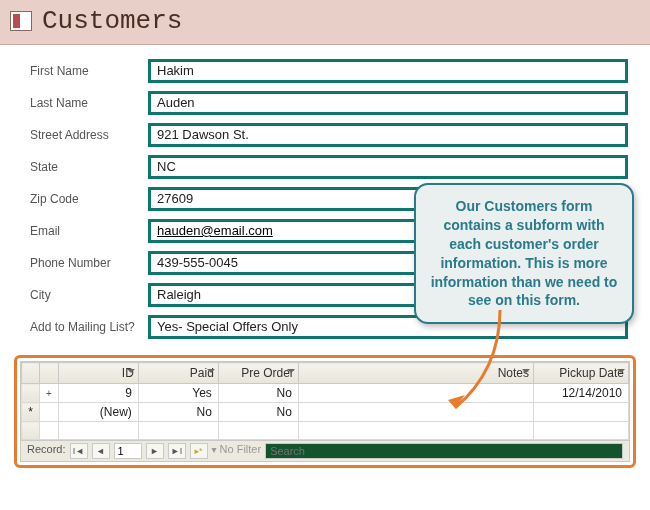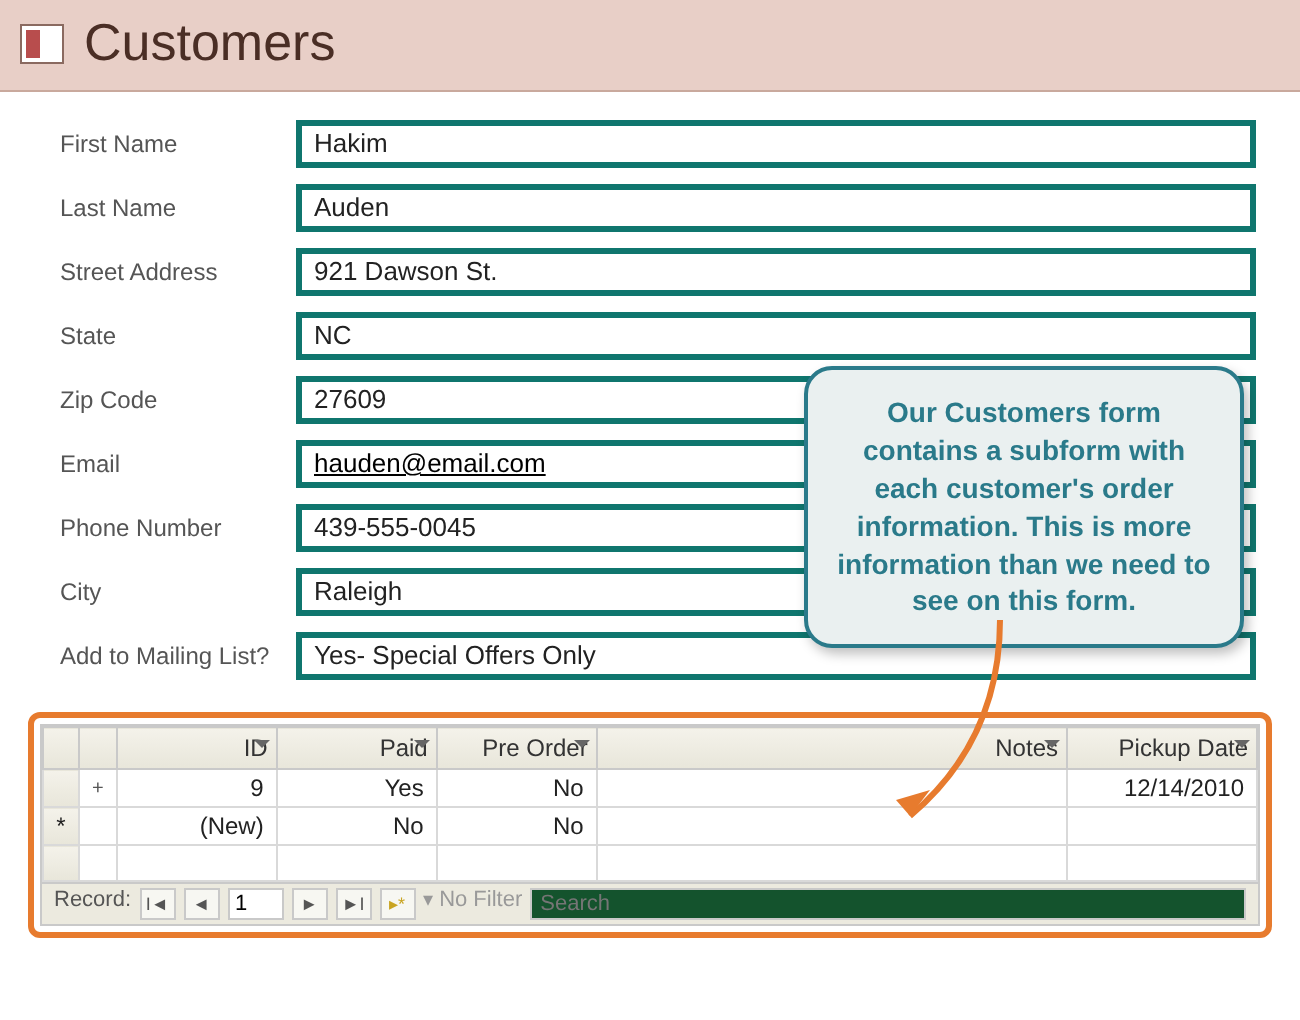--- a/index.html
+++ b/index.html
@@ -31,20 +31,21 @@
     content: "";
     position: absolute;
     left: 2px; top: 2px;
     width: 7px; height: 14px;
     background: #b84d4d;
   }
   .header-title {
     font-size: 26px;
     color: #4a2e25;
     font-weight: 400;
+    font-family: Liberation Mono, monospace;
   }
   .form-area {
     padding: 14px 22px 4px 30px;
   }
   .row {
     display: flex;
     align-items: center;
     margin-bottom: 8px;
     justify-content: center;
   }
@@ -146,21 +147,21 @@
     background: #14532d;
     height: 16px;
     flex: 1;
     padding: 0 4px;
     color: #999;
     font-size: 11px;
   }
   .nofilter { color: #999; display: flex; align-items: center; gap: 3px; }
   .callout {
     position: absolute;
-    right: 28px;
+    right: 16px;
     top: 183px;
     width: 220px;
     background: #eaf0f0;
     border: 2px solid #2a7a8a;
     border-radius: 14px;
     padding: 12px 14px;
     text-align: center;
     color: #2a7a8a;
     font-size: 14px;
     font-weight: bold;

